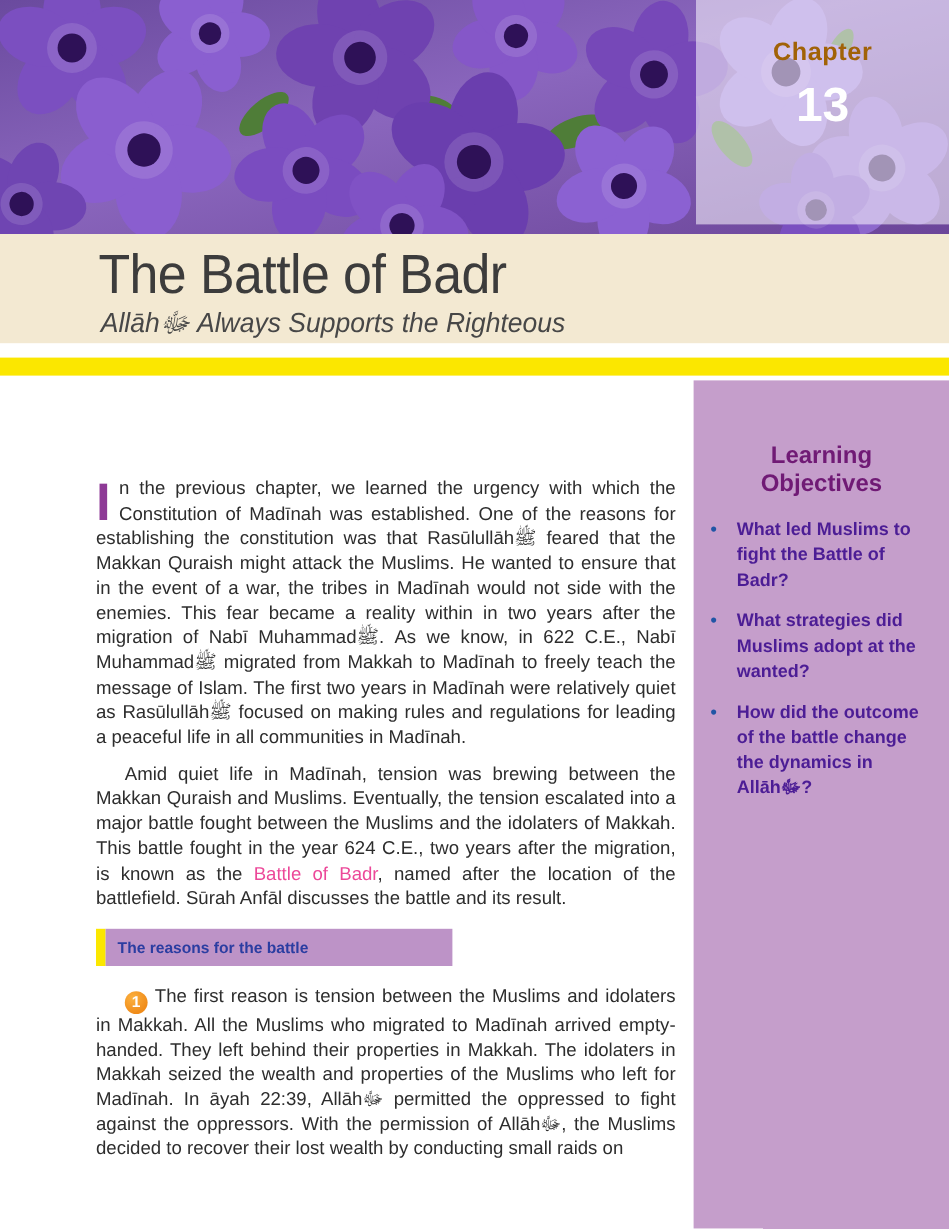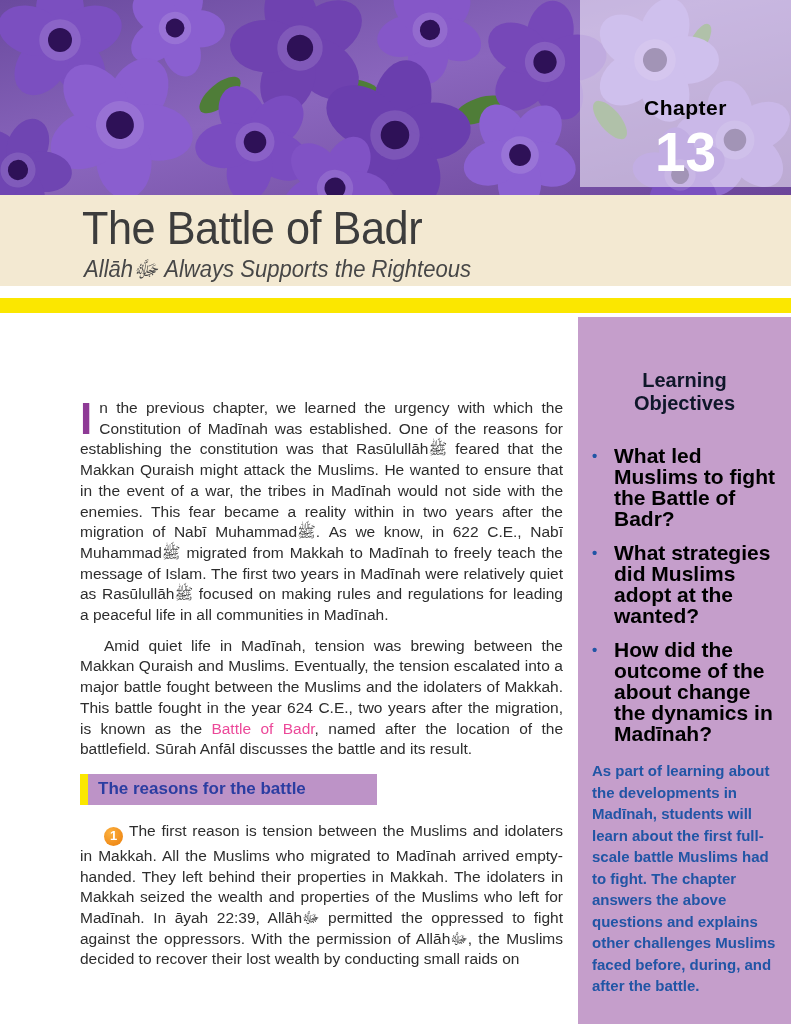--- a/index.html
+++ b/index.html
@@ -9,22 +9,22 @@
     font-family:"Liberation Sans", sans-serif;
   }
   
   .hero{position:absolute;left:0;top:0;width:791px;height:195px;overflow:hidden;}
   .hero svg{display:block;}
   .chapter-panel{
     position:absolute; left:580px; top:0; width:211px; height:187px;
     background:rgba(247,243,252,0.58);
     display:flex; flex-direction:column; align-items:center; justify-content:flex-start;
   }
-  .chapter-label{margin-top:96px; font-size:21px; font-weight:bold; color:#000000; letter-spacing:0.5px;}
-  .chapter-number{margin-top:2px; font-size:55px; line-height:60px; font-weight:bold; color:#ffffff;text-align:right;}
+  .chapter-label{margin-top:32px; font-size:21px; font-weight:bold; color:#a16207; letter-spacing:0.5px;}
+  .chapter-number{margin-top:2px; font-size:40px; line-height:60px; font-weight:bold; color:#ffffff;text-align:right;}
   
   .title-band{
     position:absolute; left:0; top:195px; width:791px; height:91px;
     background:#f3e9d2;
   }
   .title-main{
     position:absolute; left:82px; top:6px; margin:0;
     font-size:46px; font-weight:100; letter-spacing:-0.5px; color:#3c3c3c;
     transform:scaleX(0.94); transform-origin:left center; white-space:nowrap;
   }
@@ -34,26 +34,26 @@
     transform:scaleX(0.96); transform-origin:left center; white-space:nowrap;
   }
   .yellow-bar{position:absolute; left:0; top:298px; width:791px; height:15px; background:#fbe700;}
   
   .sidebar{
     position:absolute; left:578px; top:317px; width:213px; height:707px;
     background:#c59ecb; box-sizing:border-box; padding:52px 14px 0 14px;
     color:#2155a5;
   }
   .sidebar-heading{
-    margin:0 0 30px 0; text-align:center;
-    font-size:20px; font-weight:700; color:#0f172a;
+    margin:0 0 16px 0; text-align:center;
+    font-size:20px; font-weight:700; color:#701a75;
   }
   .bullet-row{display:flex; margin-bottom:13px;}
   .bullet-dot{flex:0 0 22px; font-size:15px; line-height:21px; font-weight:700; color:#2155a5;}
-  .bullet-text{flex:1; font-size:21px; line-height:21px; font-weight:600; color:#000000;}
+  .bullet-text{flex:1; font-size:15px; line-height:21px; font-weight:600; color:#4c1d95;}
   .sidebar-para{
     margin:16px 0 0 0; font-size:15px; line-height:21.5px; font-weight:600; color:#2155a5;
   }
   
   .main-col{position:absolute; left:80px; top:398px; width:483px;}
   .main-col p{
     margin:0 0 10px 0; font-size:15.5px; line-height:20.7px;
     text-align:justify; color:#2d2d2d;
   }
   .indent{text-indent:24px;}
@@ -61,21 +61,21 @@
     float:left; font-size:44px; line-height:37px; font-weight:bold;
     color:#8e3a96; margin:2px 7px 0 0;
   }
   .red-term{color:#ec4899;}
   .section-heading{
     display:flex; width:297px; margin:14px 0 16px 0; height:31px;
   }
   .section-heading .accent{flex:0 0 8px; background:#fbe700;}
   .section-heading .bar{
     flex:1; background:#bd93c7; display:flex; align-items:center;
-    padding-left:10px; font-size:17px; font-weight:600; color:#2b3da1;
+    padding-left:10px; font-size:13px; font-weight:600; color:#2b3da1;
   }
   .badge{
     display:inline-flex; width:19px; height:19px; border-radius:50%;
     background:radial-gradient(circle at 35% 30%, #fcb13f, #f08c1a 70%);
     color:#ffffff; font-size:13px; font-weight:bold;
     align-items:center; justify-content:center;
     vertical-align:-4px; margin-right:6px; text-indent:0;
   }
 </style>
 </head>
@@ -144,23 +144,22 @@
     <div class="bullet-row">
       <span class="bullet-dot">•</span>
       <span class="bullet-text">What led Muslims to fight the Battle of Badr?</span>
     </div>
     <div class="bullet-row">
       <span class="bullet-dot">•</span>
       <span class="bullet-text">What strategies did Muslims adopt at the wanted?</span>
     </div>
     <div class="bullet-row">
       <span class="bullet-dot">•</span>
-      <span class="bullet-text">How did the outcome of the about change the dynamics in Madīnah?</span>
+      <span class="bullet-text">How did the outcome of the battle change the dynamics in Allāhﷻ?</span>
     </div>
-    <p class="sidebar-para">As part of learning about the developments in Madīnah, students will learn about the first full-scale battle Muslims had to fight. The chapter answers the above questions and explains other challenges Muslims faced before, during, and after the battle.</p>
   </div>
 
   <div class="main-col">
     <p><span class="dropcap">I</span><span>n the previous chapter, we learned the urgency with which the Constitution of Madīnah was established. One of the reasons for establishing the constitution was that Rasūlullāhﷺ feared that the Makkan Quraish might attack the Muslims. He wanted to ensure that in the event of a war, the tribes in Madīnah would not side with the enemies. This fear became a reality within in two years after the migration of Nabī Muhammadﷺ. As we know, in 622 C.E., Nabī Muhammadﷺ migrated from Makkah to Madīnah to freely teach the message of Islam. The first two years in Madīnah were relatively quiet as Rasūlullāhﷺ focused on making rules and regulations for leading a peaceful life in all communities in Madīnah.</span></p>
     <p class="indent"><span>Amid quiet life in Madīnah, tension was brewing between the Makkan Quraish and Muslims. Eventually, the tension escalated into a major battle fought between the Muslims and the idolaters of Makkah. This battle fought in the year 624 C.E., two years after the migration, is known as the </span><span class="red-term">Battle of Badr</span><span>, named after the location of the battlefield. Sūrah Anfāl discusses the battle and its result.</span></p>
     <div class="section-heading">
       <div class="accent"></div>
       <div class="bar">The reasons for the battle</div>
     </div>
     <p class="indent"><span class="badge">1</span><span>The first reason is tension between the Muslims and idolaters in Makkah. All the Muslims who migrated to Madīnah arrived empty-handed. They left behind their properties in Makkah. The idolaters in Makkah seized the wealth and properties of the Muslims who left for Madīnah. In āyah 22:39, Allāhﷻ permitted the oppressed to fight against the oppressors. With the permission of Allāhﷻ, the Muslims decided to recover their lost wealth by conducting small raids on</span></p>

